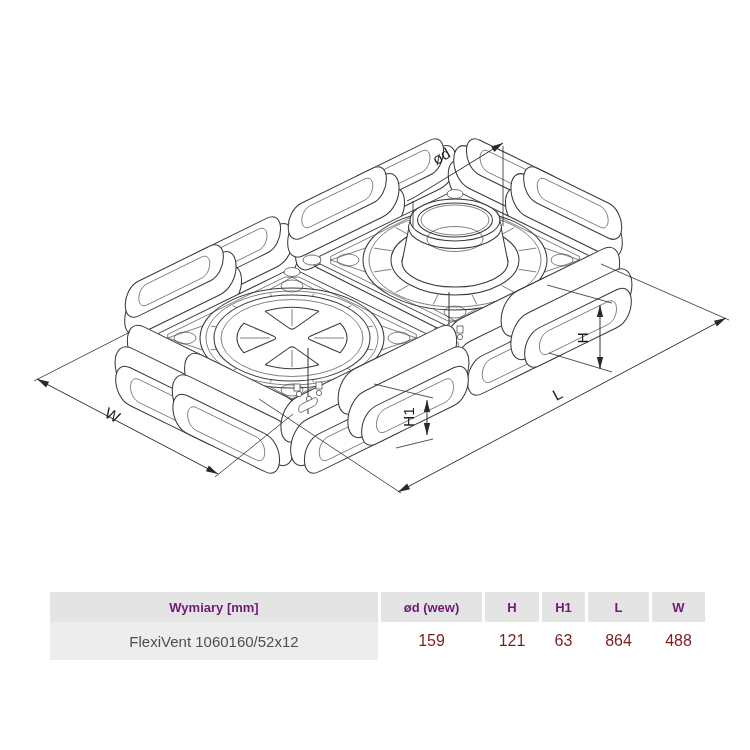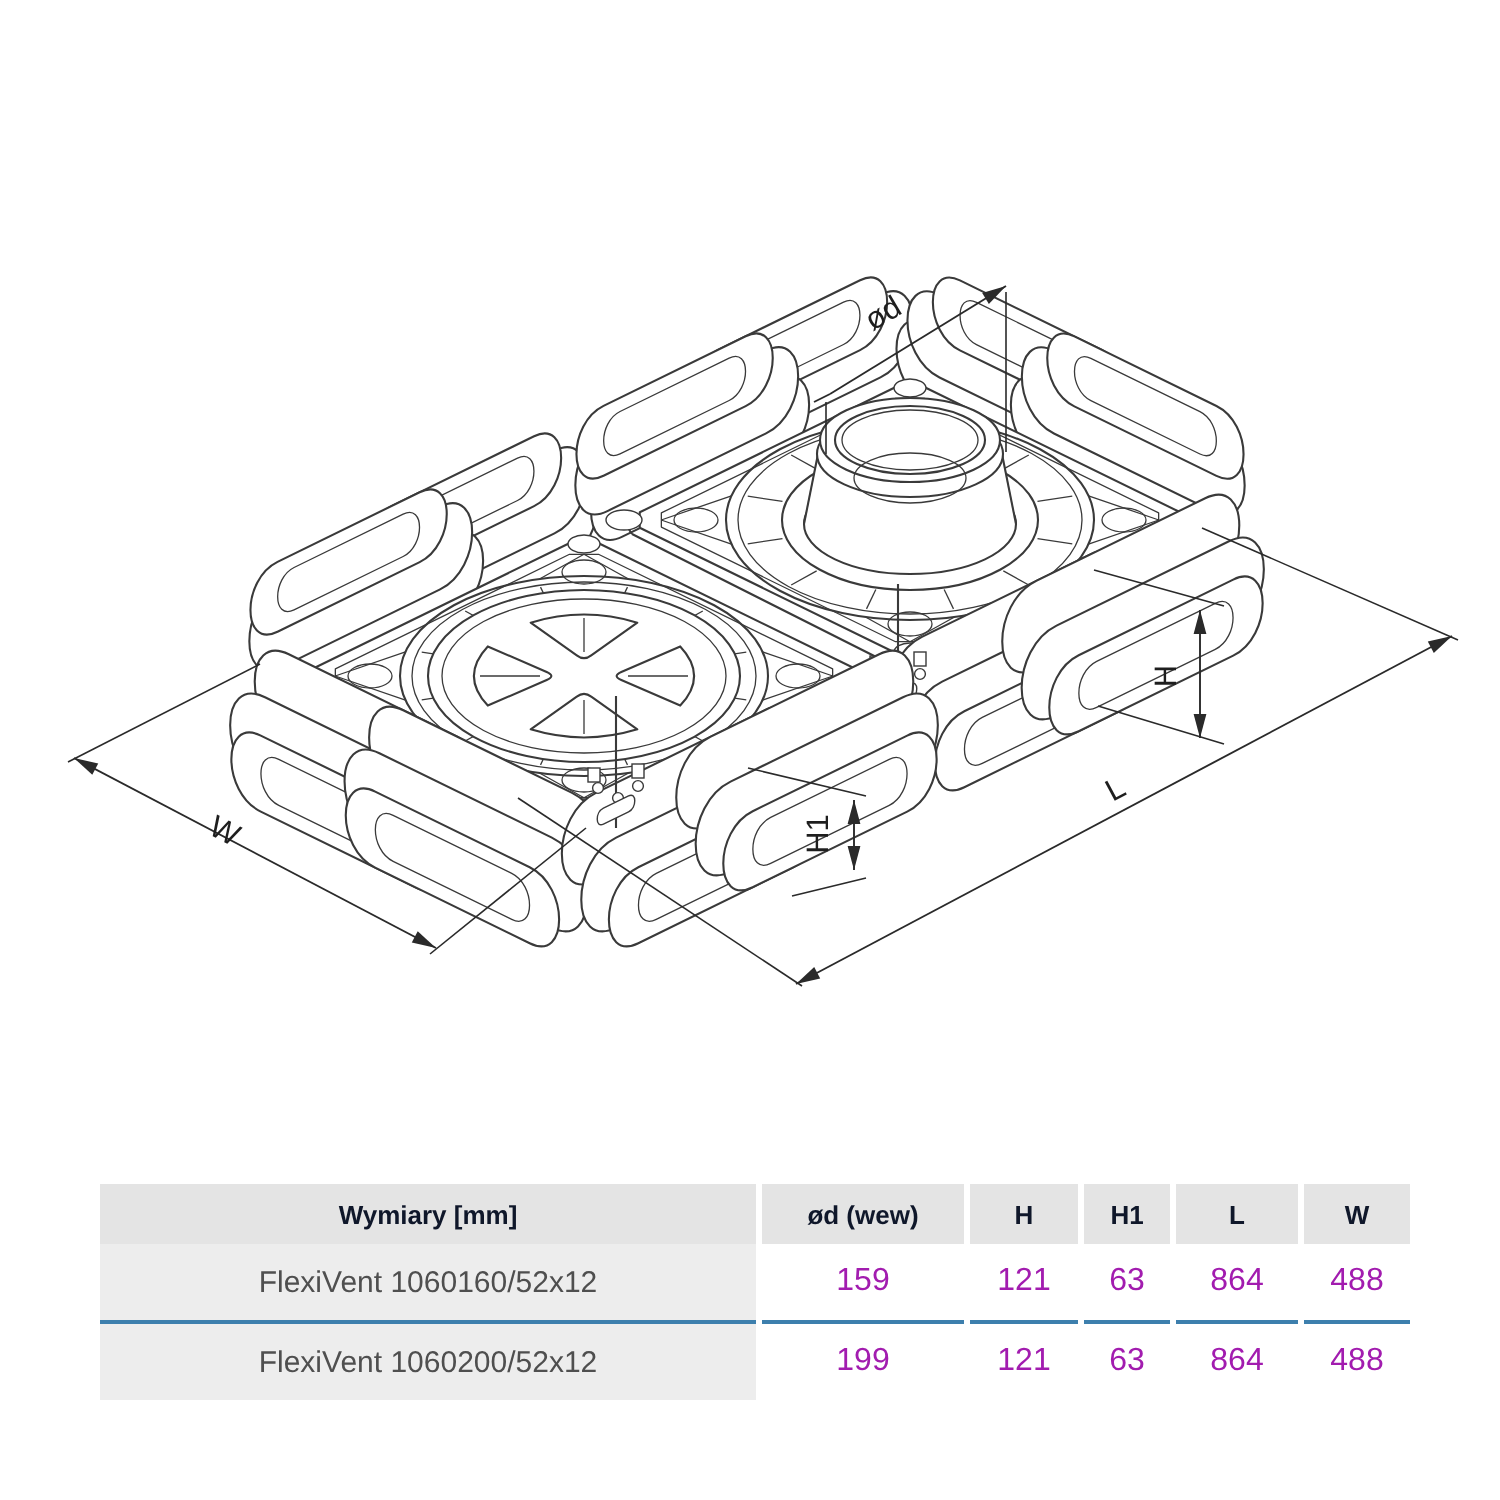--- a/index.html
+++ b/index.html
@@ -12,22 +12,22 @@
   svg .ft{fill:#ffffff;stroke:var(--line,#3a3a3a);stroke-width:0.7;}
   svg .fw{fill:#ffffff;stroke:none;}
   svg .d{fill:none;stroke:#2a2a2a;stroke-width:0.95;}
   svg .dt{fill:none;stroke:#2a2a2a;stroke-width:0.8;}
   svg .a{fill:#2a2a2a;stroke:none;}
   svg text.dim{font-family:"Liberation Sans",sans-serif;font-size:15.5px;fill:#1e1e1e;
                text-anchor:middle;}
   table.spec{position:absolute;left:47px;top:592px;border-collapse:separate;
              border-spacing:3px 0;table-layout:fixed;}
   table.spec th{background:#e4e4e4;height:30px;font-size:13px;font-weight:bold;
-                color:#0f172a;text-align:center;padding:0;}
-  table.spec td{background:#ffffff;height:38px;font-size:16px;color:#a21caf;
+                color:#701a75;text-align:center;padding:0;}
+  table.spec td{background:#ffffff;height:38px;font-size:16px;color:#7f1d1d;
                 text-align:center;padding:0;font-weight:normal;}
   table.spec td.name{background:#ededed;font-size:15px;color:#4f4f4f;text-align:center;}
   table.spec tr.r2 td{border-top:2px solid var(--accent,#3d7fad);}
 </style>
 </head>
 <body>
 
 <div class="page">
 
   <svg class="drawing" width="750" height="585" viewBox="0 0 750 585">
@@ -243,23 +243,15 @@
       <th>W</th>
     </tr>
     <tr>
       <td class="name">FlexiVent 1060160/52x12</td>
       <td>159</td>
       <td>121</td>
       <td>63</td>
       <td>864</td>
       <td>488</td>
     </tr>
-    <tr class="r2">
-      <td class="name">FlexiVent 1060200/52x12</td>
-      <td>199</td>
-      <td>121</td>
-      <td>63</td>
-      <td>864</td>
-      <td>488</td>
-    </tr>
   </tbody>
     </table>
 </div>
 
 </body></html>

